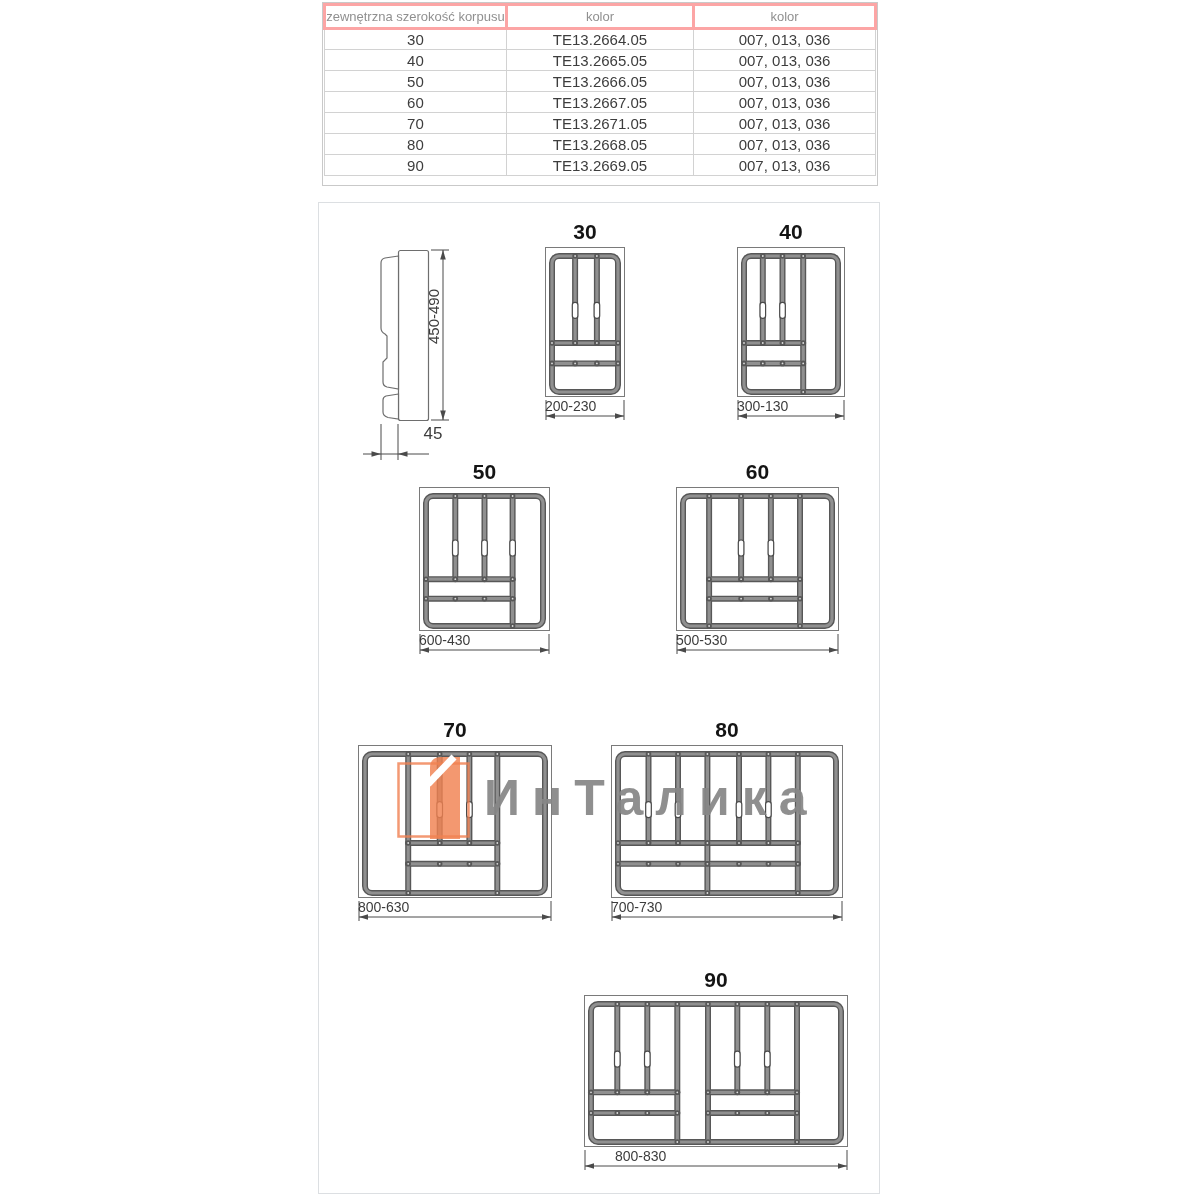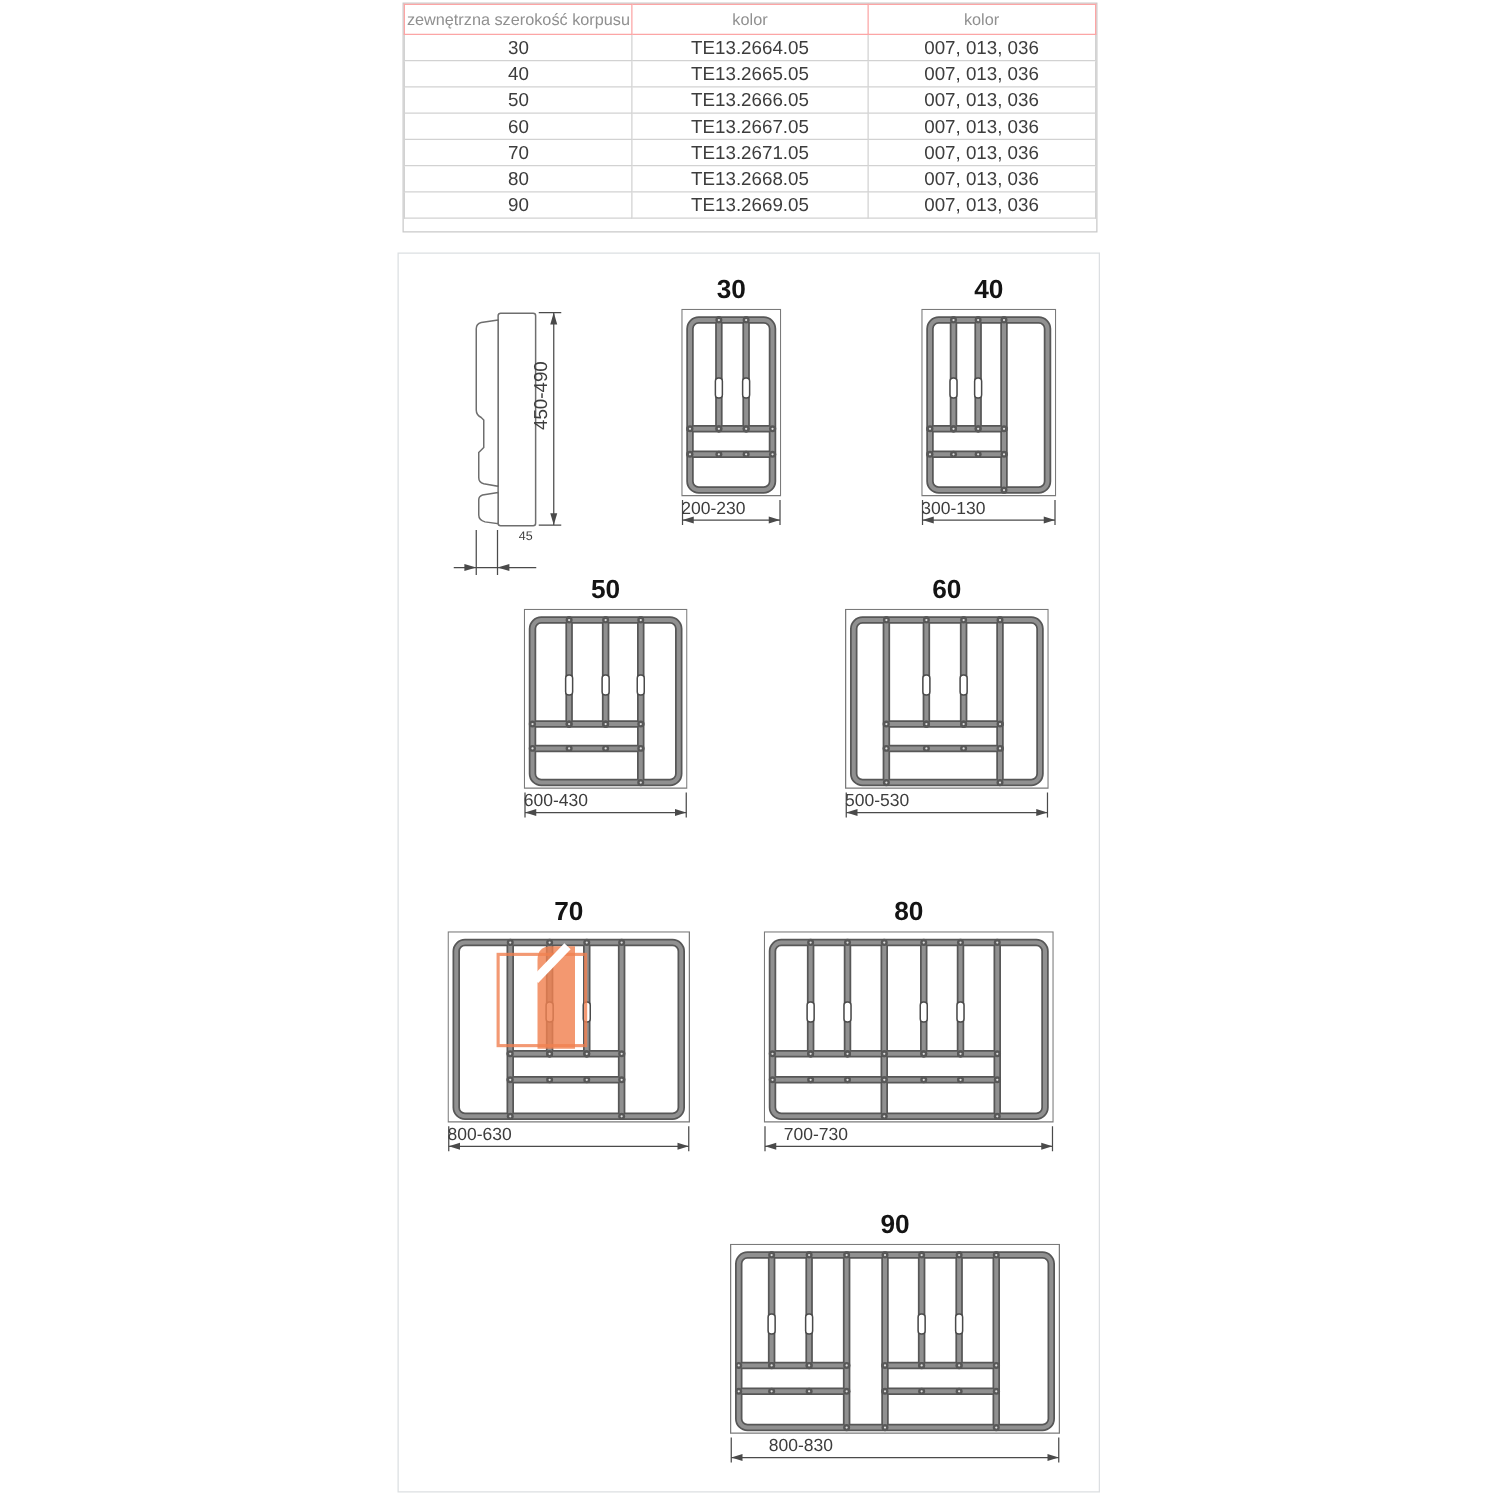--- a/index.html
+++ b/index.html
@@ -4,42 +4,42 @@
 <style>
   * { margin:0; padding:0; box-sizing:border-box; }
   html,body { width:1200px; height:1200px; background:#ffffff;
               font-family:"Liberation Sans", sans-serif; position:relative; overflow:hidden; }
 
   
   .spec-table-box { position:absolute; left:322px; top:2px; width:556px; height:184px;
                     border:1px solid #c9c9c9; background:#fff; }
   table.spec { width:100%; border-collapse:collapse; table-layout:fixed; }
   table.spec th { font-weight:normal; color:#909090; font-size:13px; height:24px;
-                  border:1px solid #fca5a5; text-align:center; vertical-align:middle; }
+                  border:3px solid #fca5a5; text-align:center; vertical-align:middle; }
   table.spec td { color:#3d3d3d; font-size:15px; height:21px; border:1px solid #d2d2d2;
                   text-align:center; vertical-align:middle; }
 
   
   .diagram-box { position:absolute; left:318px; top:202px; width:562px; height:992px;
                  border:1px solid #dcdfe2; background:#fff; }
 
   .tray-block { position:absolute; }
   .size-label { position:absolute; left:0; right:0; top:0; text-align:center;
                 font-size:21px; font-weight:bold; color:#141414; line-height:26px; }
   .tray-canvas { position:absolute; left:0; top:28px; }
   .dim-label  { position:absolute; left:0; right:0; text-align:left;
                 font-size:14px; color:#3d3d3d; line-height:15px; background:transparent; }
 
   
   .side-view { position:absolute; left:355px; top:242px; width:112px; height:228px; }
   .sv-canvas { position:absolute; left:0; top:0; }
   .sv-height { position:absolute; left:33px; top:66px; width:90px; text-align:center;
                font-size:15px; color:#3d3d3d; transform:rotate(-90deg); }
-  .sv-depth  { position:absolute; left:60px; top:182px; width:36px; 
-               font-size:10px; color:#3d3d3d; }
+  .sv-depth  { position:absolute; left:60px; top:182px; width:36px; text-align:center;
+               font-size:17px; color:#3d3d3d; }
 
   
   .watermark { position:absolute; left:396px; top:752px; display:flex; align-items:flex-start; z-index:6; }
   .wm-text { font-size:50px; font-weight:bold; color:rgba(134,134,134,0.93);
              letter-spacing:12px; line-height:92px; margin-left:10px; white-space:nowrap; }
 </style>
 </head>
 <body>
 
 <section class="spec-table-box">
@@ -480,21 +480,21 @@
         <rect x="34.7" y="56.599999999999994" width="5.6" height="16" rx="2.6" fill="#fff" stroke="#4a4a4a" stroke-width="1.2"></rect>
         <rect x="64.2" y="56.599999999999994" width="5.6" height="16" rx="2.6" fill="#fff" stroke="#4a4a4a" stroke-width="1.2"></rect>
         <rect x="125.2" y="56.599999999999994" width="5.6" height="16" rx="2.6" fill="#fff" stroke="#4a4a4a" stroke-width="1.2"></rect>
         <rect x="154.6" y="56.599999999999994" width="5.6" height="16" rx="2.6" fill="#fff" stroke="#4a4a4a" stroke-width="1.2"></rect>
         <line x1="1" y1="156" x2="1" y2="176" stroke="#4a4a4a" stroke-width="1"></line>
         <line x1="231" y1="156" x2="231" y2="176" stroke="#4a4a4a" stroke-width="1"></line>
         <line x1="1" y1="172" x2="231" y2="172" stroke="#4a4a4a" stroke-width="1"></line>
         <path d="M1,172 l9,-2.8 l0,5.6 Z" fill="#4a4a4a"></path>
         <path d="M231,172 l-9,-2.8 l0,5.6 Z" fill="#4a4a4a"></path>
       </svg></div>
-  <div class="dim-label" style="top: 183px; padding-left: 16px;">700-730</div>
+  <div class="dim-label" style="top: 183px;">700-730</div>
 </div>
 <div class="tray-block" style="left: 584px; top: 967px; width: 264px; height: 206px;">
   <div class="size-label">90</div>
   <div class="tray-canvas"><svg width="264" height="178" viewBox="0 0 264 178">
         <rect x="0.5" y="0.5" width="263" height="151" fill="#fff" stroke="#7a7a7a" stroke-width="1"></rect>
         <rect x="7" y="9" width="250" height="138" rx="7" fill="none" stroke="#575757" stroke-width="6"></rect>
         <line x1="33.3" y1="9" x2="33.3" y2="97.3" stroke="#575757" stroke-width="6" stroke-linecap="round"></line>
         <line x1="63.3" y1="9" x2="63.3" y2="97.3" stroke="#575757" stroke-width="6" stroke-linecap="round"></line>
         <line x1="93.3" y1="9" x2="93.3" y2="147" stroke="#575757" stroke-width="6" stroke-linecap="round"></line>
         <line x1="124" y1="9" x2="124" y2="147" stroke="#575757" stroke-width="6" stroke-linecap="round"></line>
@@ -589,13 +589,14 @@
       </svg></div>
   <div class="dim-label" style="top: 182px; margin-left: 31px;">800-830</div>
 </div>
 
 <div class="watermark">
   <svg class="wm-logo" width="78" height="92" viewBox="0 0 78 92">
     <rect x="2.5" y="11.5" width="70" height="73" fill="none" stroke="rgba(240,128,80,0.8)" stroke-width="2.5"></rect>
     <path d="M34,16 Q34,5 45,5 L64,5 L64,87 L34,87 Z" fill="rgba(240,129,80,0.82)"></path>
     <line x1="32" y1="32" x2="58" y2="5" stroke="#ffffff" stroke-width="7"></line>
   </svg>
+  <span class="wm-text">ИнТалика</span>
 </div>
 
 </body></html>

